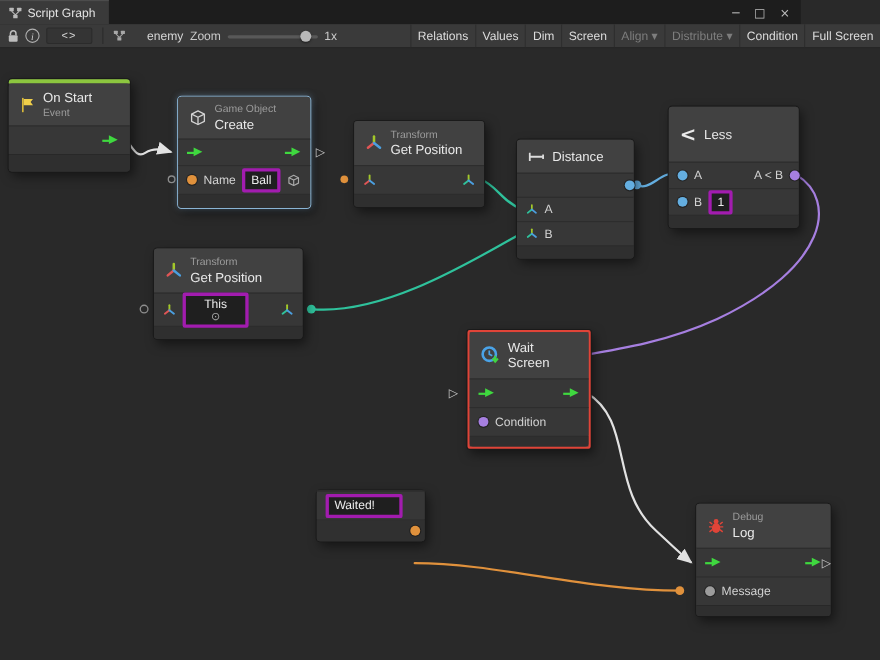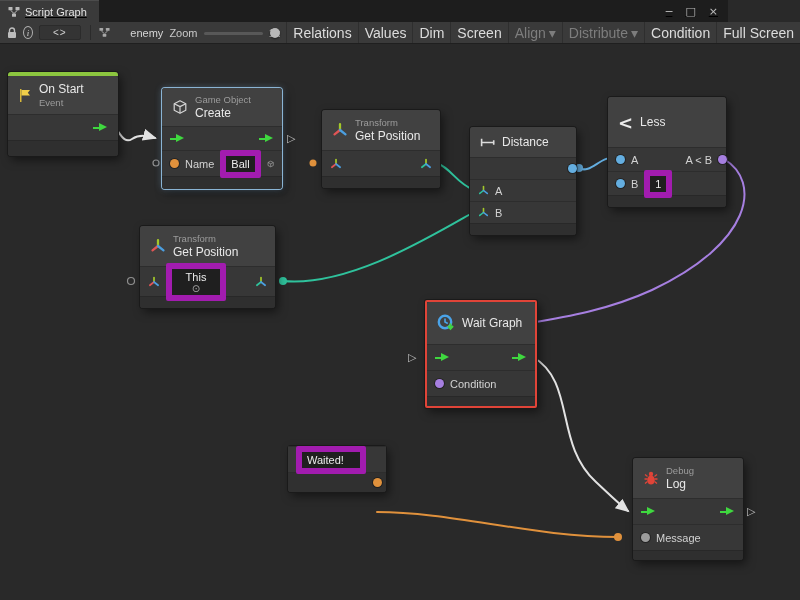--- a/index.html
+++ b/index.html
@@ -2,21 +2,21 @@
 <html><head>
 <meta charset="utf-8">
 <style>
   * { box-sizing: border-box; margin: 0; padding: 0; }
   html,body { width:800px; height:600px; }
   body { font-family:"Liberation Sans", sans-serif; background:#191919; }
   .app { position:relative; width:800px; height:600px; background:#292929; overflow:hidden; }
 
   
   .titlebar { position:absolute; left:0; top:0; width:728px; height:22px; background:#1d1d1d;
-              display:flex; align-items:stretch; z-index:30;text-decoration:underline; }
+              display:flex; align-items:stretch; z-index:30; }
   .tab { display:flex; align-items:center; gap:5px; padding:0 12px 0 8px; background:#3a3a3a;
          border-top:1px solid #4c4c4c; font-size:11px; color:#e2e2e2; }
   .win-controls { margin-left:auto; display:flex; align-items:center; gap:13px; padding-right:10px;
                   color:#bdbdbd; font-size:11px; }
   .win-controls span { cursor:default; }
   .glyph { font-family:"DejaVu Sans", sans-serif; }
 
   
   .toolbar { position:absolute; left:0; top:22px; width:800px; height:22px; background:#3a3a3a;
              border-bottom:1px solid #1f1f1f; display:flex; align-items:center; gap:6px;
@@ -28,21 +28,21 @@
   .collapse-btn { border:1px solid #2b2b2b; background:#343434; color:#cfcfcf; font-size:10px;
                   padding:1px 13px; border-radius:2px; letter-spacing:1px; }
   .tb-sep { width:1px; height:15px; background:#2b2b2b; margin:0 3px; }
   .graph-ref { display:flex; align-items:center; gap:20px; font-size:11px; color:#d6d6d6; }
   .tb-label { font-size:11px; color:#c9c9c9; }
   .slider { position:relative; width:82px; height:12px; }
   .slider .track { position:absolute; left:0; right:0; top:5px; height:3px; background:#585858; border-radius:2px; }
   .slider .handle { position:absolute; left:66px; top:1px; width:10px; height:10px; border-radius:50%;
                     background:#b8b8b8; box-shadow:0 1px 2px rgba(0,0,0,.5); }
   .tb-buttons { margin-left:auto; display:flex; height:22px; align-items:stretch; }
-  .tb-btn { display:flex; align-items:center; gap:3px; padding:0 6px; font-size:14px; color:#dcdcdc;
+  .tb-btn { display:flex; align-items:center; gap:3px; padding:0 6px; font-size:11px; color:#dcdcdc;
             border-left:1px solid #2e2e2e; }
   .tb-btn.disabled { color:#7d7d7d; }
 
   
   .canvas { position:absolute; left:0; top:44px; width:800px; height:556px; background:#292929; z-index:1; }
   svg.wires { position:absolute; left:0; top:0; width:800px; height:600px; z-index:2; pointer-events:none; }
   svg.wires path.wire { fill:none; stroke-width:2; stroke-linecap:round; }
 
   
   .node { position:absolute; z-index:3; background:#383838; border-radius:3px; color:#cfcfcf;
@@ -61,21 +61,21 @@
   .spacer { flex:1; }
   .nfoot { height:12px; background:#2f2f2f; border-top:1px solid #282828; border-radius:0 0 3px 3px; }
   .dot { width:9px; height:9px; border-radius:50%; flex:none; box-shadow:0 0 0 1px rgba(0,0,0,.35); }
   .dot.orange { background:#e0913c; } .dot.blue { background:#64aee0; }
   .dot.purple { background:#a67fe0; } .dot.gray { background:#9c9c9c; }
   .flow-arrow { position:relative; width:15px; height:9px; flex:none; }
   .flow-arrow::before { content:""; position:absolute; left:0; top:3.5px; width:7px; height:2px; background:#3fd83f; }
   .flow-arrow::after { content:""; position:absolute; left:6px; top:0; width:0; height:0;
                        border-left:8px solid #3fd83f; border-top:4.5px solid transparent;
                        border-bottom:4.5px solid transparent; }
-  .field { background:#1f1f1f; border:6px solid #a21caf; border-radius:2px; padding:1px 5px;
+  .field { background:#1f1f1f; border:3px solid #a21caf; border-radius:2px; padding:1px 5px;
            color:#ececec; font-size:11px; line-height:14px; }
   .this-field { display:flex; align-items:center; justify-content:space-between; width:60px;flex-direction:column; }
   .target { color:#a8a8a8; font-size:10px; line-height:10px; }
   .less-glyph { font-size:18px; font-weight:bold; color:#ebebeb; }
   .string-icon { width:14px; height:14px; border-radius:50%; flex:none;
                  background:radial-gradient(circle at 35% 35%, #f4b469, #df8f37); }
   .tri { position:absolute; z-index:4; font-size:11px; color:#c6c6c6; font-family:"DejaVu Sans", sans-serif; }
   .plabel { font-size:11px; color:#d2d2d2; }
 </style>
 </head>
@@ -360,21 +360,21 @@
     <div class="nfoot"></div>
   </div>
 
   <div class="node highlight-red" style="left:425px;top:300px;width:112px;">
     <div class="nhead" style="height:42px;">
       <svg width="18" height="18" viewBox="0 0 18 18">
         <circle cx="8" cy="8" r="6.2" fill="none" stroke="#4aa3e8" stroke-width="2.4"></circle>
         <path d="M8 4.5 V8 L10.8 9.5" stroke="#4aa3e8" stroke-width="1.6" fill="none"></path>
         <path d="M13.5 9.5 V14 M11 12 L13.5 14.8 L16 12" stroke="#41d441" stroke-width="2" fill="none"></path>
       </svg>
-      <span class="ntitle">Wait Graph</span>
+      <span class="ntitle">Wait Screen</span>
     </div>
     <div class="nrow" style="height:26px;">
       <span class="flow-arrow"></span>
       <span class="spacer"></span>
       <span class="flow-arrow"></span>
     </div>
     <div class="nrow" style="height:26px;">
       <span class="dot purple"></span>
       <span class="plabel">Condition</span>
     </div>
@@ -384,21 +384,21 @@
   <div class="node" style="left:288px;top:446px;width:98px;">
     <div class="nrow" style="height:26px;">
       <span class="field" style="width:70px;">Waited!</span>
     </div>
     <div class="nrow" style="height:20px;background:#303030;padding-right:4px;border-radius:0 0 3px 3px;">
       <span class="spacer"></span>
       <span class="dot orange"></span>
     </div>
   </div>
 
-  <div class="node" style="left:633px;top:458px;width:110px;">
+  <div class="node" style="left:633px;top:458px;width:122px;">
     <div class="nhead" style="height:40px;">
       <svg width="16" height="16" viewBox="0 0 16 16">
         <g stroke="#e04438" stroke-width="1.3" fill="none">
           <path d="M4.5 6.5 L2 4.5 M4.5 9 H1.5 M4.5 11.5 L2 13.5 M11.5 6.5 L14 4.5 M11.5 9 H14.5 M11.5 11.5 L14 13.5"></path>
         </g>
         <circle cx="8" cy="4" r="2.2" fill="#e04438"></circle>
         <ellipse cx="8" cy="10" rx="3.8" ry="4.5" fill="#e04438"></ellipse>
       </svg>
       <div class="ntitles">
         <span class="ncat">Debug</span>

